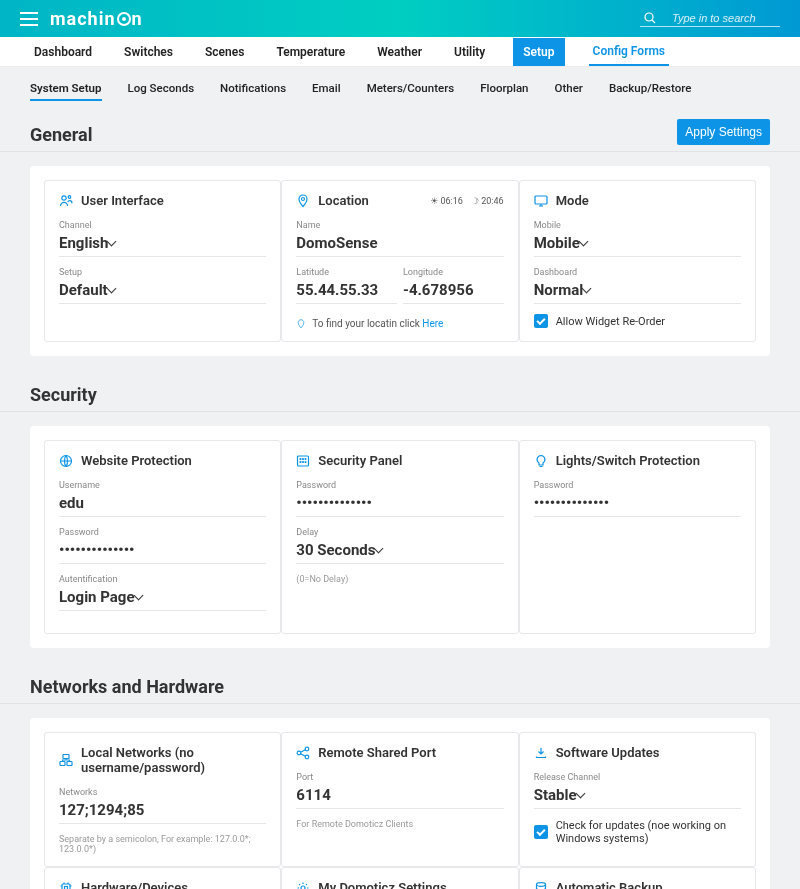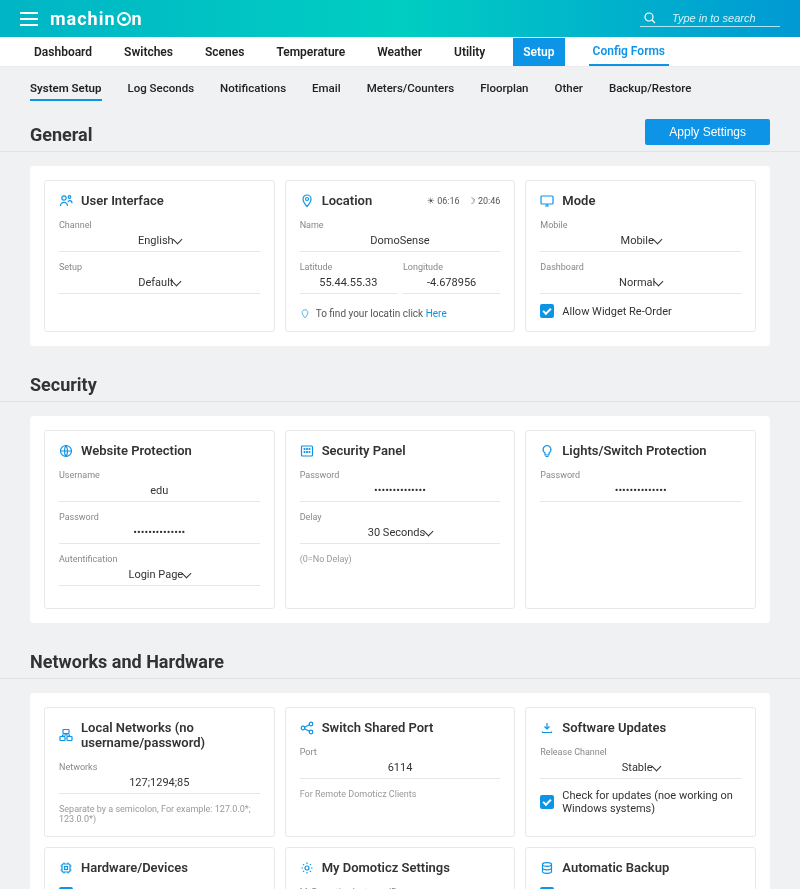--- a/index.html
+++ b/index.html
@@ -15,30 +15,30 @@
 .search input::placeholder { color: rgba(255,255,255,0.85); font-style: italic; }
 .tabs1 { background: #fff; display: flex; align-items: center; padding: 0 30px; gap: 24px; height: 30px; font-size: 12px; border-bottom: 1px solid #ececee; }
 .tabs1 .tab { padding: 6px 4px; cursor: pointer; font-weight: 600; color: #222; }
 .tabs1 .tab.active { background: #0d94e7; color: #fff; padding: 7px 10px; }
 .tabs1 .tab.underlined { border-bottom: 2px solid #0d94e7; color: #0d94e7; }
 .tabs2 { display: flex; gap: 26px; padding: 14px 30px 10px; font-size: 11.5px; }
 .tabs2 .stab { cursor: pointer; padding-bottom: 4px; color: #222; font-weight: 500; }
 .tabs2 .stab.active { border-bottom: 2px solid #0d94e7; font-weight: 600; }
 .section-head { display: flex; justify-content: space-between; align-items: flex-end; padding: 8px 30px 6px; border-bottom: 1px solid #e2e2e6; margin-bottom: 14px; }
 .section-head h2 { font-size: 18px; font-weight: 700; }
-.btn-apply { background: #0d94e7; color: #fff; border: none; padding: 6px 24px; font-size: 12px; cursor: pointer; border-radius: 2px; }
-.panel { background: #fff; margin: 0 30px 20px; border-radius: 4px; padding: 14px; display: grid; grid-template-columns: 1fr 1fr 1fr; gap: 10px; }
+.btn-apply { background: #0d94e7; color: #fff; border: none; padding: 6px 8px; font-size: 12px; cursor: pointer; border-radius: 2px; }
+.panel { background: #fff; margin: 0 30px 20px; border-radius: 4px; padding: 14px; display: grid; grid-template-columns: 1fr 1fr 1fr; }
 .card { border: 1px solid #e8e8ec; border-radius: 3px; padding: 12px 14px; }
 .card-head { display: flex; align-items: center; gap: 8px; font-size: 13px; font-weight: 600; margin-bottom: 12px; position: relative; }
 .card-head .times { position: absolute; right: 0; font-size: 9px; font-weight: 400; color: #555; display: flex; gap: 8px; align-items: center; }
 .ic { color: #0d94e7; stroke: #0d94e7; }
 .field { margin-bottom: 10px; }
 .field-row { display: grid; grid-template-columns: 1fr 1fr; gap: 6px; }
 .flabel { font-size: 9px; color: #888; margin-bottom: 2px; display: block; }
-.fval { font-size: 11px; color: #333; border-bottom: 1px solid #e6e6ea; padding: 2px 0 4px; display: flex; justify-content: center; align-items: center; }
+.fval { font-size: 15px; color: #333; border-bottom: 1px solid #e6e6ea; padding: 2px 0 4px; display: flex; justify-content: flex-start; align-items: center; font-weight: bold; }
 .chev::after { content: ''; display: inline-block; width: 6px; height: 6px; border-right: 1.5px solid #333; border-bottom: 1.5px solid #333; transform: rotate(45deg); margin-top: -3px; }
 .hint { font-size: 9px; color: #999; margin-top: 4px; }
 .link { color: #0d94e7; cursor: pointer; }
 .chk { display: flex; align-items: center; gap: 8px; font-size: 11px; margin-top: 6px; }
 .chkbox { width: 14px; height: 14px; background: #0d94e7; border-radius: 2px; display: flex; align-items: center; justify-content: center; flex-shrink: 0; }
 .chkbox::after { content: ''; width: 6px; height: 3px; border-left: 2px solid #fff; border-bottom: 2px solid #fff; transform: rotate(-45deg); margin-top: -2px; }
 svg { flex-shrink: 0; }
 </style>
 </head>
 <body>
@@ -272,21 +272,21 @@
     <div class="hint">Separate by a semicolon, For example: 127.0.0*; 123.0.0*)</div>
   </div>
   <div class="card">
     <div class="card-head">
         <svg class="ic" width="14" height="14" viewBox="0 0 14 14" fill="none" stroke="currentColor" stroke-width="1.2">
           <circle cx="3" cy="7" r="1.8"></circle>
           <circle cx="11" cy="3" r="1.8"></circle>
           <circle cx="11" cy="11" r="1.8"></circle>
           <path d="M4.6 6.2l4.8-2.4M4.6 7.8l4.8 2.4"></path>
         </svg>
-        <span>Switch Shared Port</span>
+        <span>Remote Shared Port</span>
       </div>
     <div class="field">
         <span class="flabel">Port</span>
         <div class="fval">
           <span>6114</span>
         </div>
       </div>
     <div class="hint">For Remote Domoticz Clients</div>
   </div>
   <div class="card">

